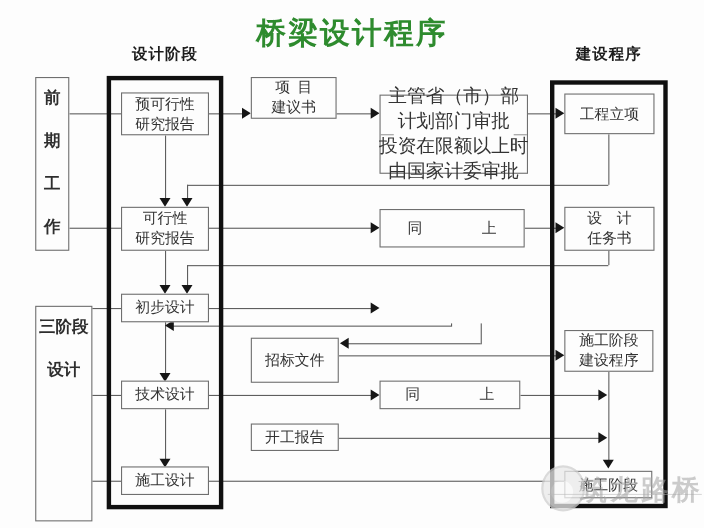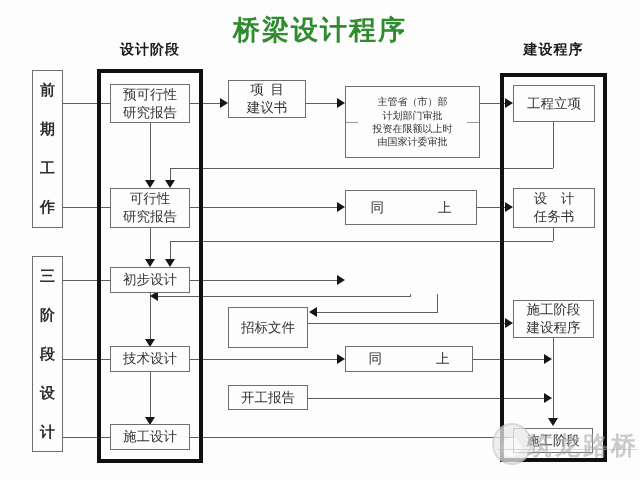--- a/index.html
+++ b/index.html
@@ -17,21 +17,21 @@
   .ad{position:absolute;width:0;height:0;border-left:5px solid transparent;border-right:5px solid transparent;border-top:8px solid #161616;}
   .col{position:absolute;border:4px solid #101010;box-sizing:border-box;background:transparent;}
   .side{position:absolute;border:1px solid #6f6f6f;box-sizing:border-box;background:#fdfdfd;
         font-size:15px;font-weight:bold;color:#2e2e2e;text-align:center;word-break:break-all;overflow:hidden;}
   .side.s1{line-height:39px;}
   .side.s2{line-height:39px;}
   .fb{position:absolute;border:1px solid #6f6f6f;box-sizing:border-box;background:#fdfdfd;
       display:flex;flex-direction:column;align-items:center;justify-content:center;
       color:#333333;font-size:13.5px;line-height:1.33;text-align:center;}
   .fb .ln{white-space:pre;}
-  .fb.small{font-size:10px;}
+  .fb.small{font-size:17px;}
   .wm-logo{position:absolute;left:492px;top:423px;width:36px;height:38px;border-radius:50%;
            background:#e9e9e9;border:2px solid #cfcfcf;opacity:.75;}
   .wm-logo::after{content:"";position:absolute;left:7px;top:12px;width:20px;height:20px;border-radius:50%;background:#f8f8f8;}
   .wm-text{position:absolute;left:527px;top:429px;font-size:25px;font-weight:bold;
            color:#a3a3a3;opacity:.55;letter-spacing:3px;white-space:nowrap;}
   .wm-line{position:absolute;left:498px;top:449px;width:140px;height:1px;background:#b5b5b5;opacity:.5;}
 </style>
 </head>
 <body>
 
@@ -91,27 +91,27 @@
   <div class="ad" style="left:165px;top:259px"></div>
   <div class="ad" style="left:145px;top:339px"></div>
   <div class="ad" style="left:145px;top:417px"></div>
   <div class="ad" style="left:548px;top:418px"></div>
 
   <div class="title" id="title-el" style="color: rgb(46, 139, 46);">桥梁设计程序</div>
   <div class="colhdr" style="left:97px;top:41px;width:106px">设计阶段</div>
   <div class="colhdr" style="left:500px;top:41px;width:107px">建设程序</div>
 
   <div class="side s1" style="left:32px;top:70px;width:31px;height:158px">前期工作</div>
-  <div class="side s2" style="left:32px;top:256px;width:31px;height:196px">三阶段设计</div>
+  <div class="side s2" style="left:32px;top:278px;width:52px;height:196px">三阶段设计</div>
 
   <div class="fb" style="left:110px;top:84px;width:80px;height:39px">
     <div class="ln">预可行性</div>
     <div class="ln">研究报告</div>
   </div>
-  <div class="fb" style="left:228px;top:80px;width:78px;height:38px">
+  <div class="fb" style="left:228px;top:70px;width:78px;height:38px">
     <div class="ln">项  目</div>
     <div class="ln">建议书</div>
   </div>
   <div class="fb small" style="left:345px;top:86px;width:135px;height:72px">
     <div class="ln">主管省（市）部</div>
     <div class="ln">计划部门审批</div>
     <div class="ln">投资在限额以上时</div>
     <div class="ln">由国家计委审批</div>
   </div>
   <div class="divseg" style="left:346px;top:122px;width:12px"></div>

